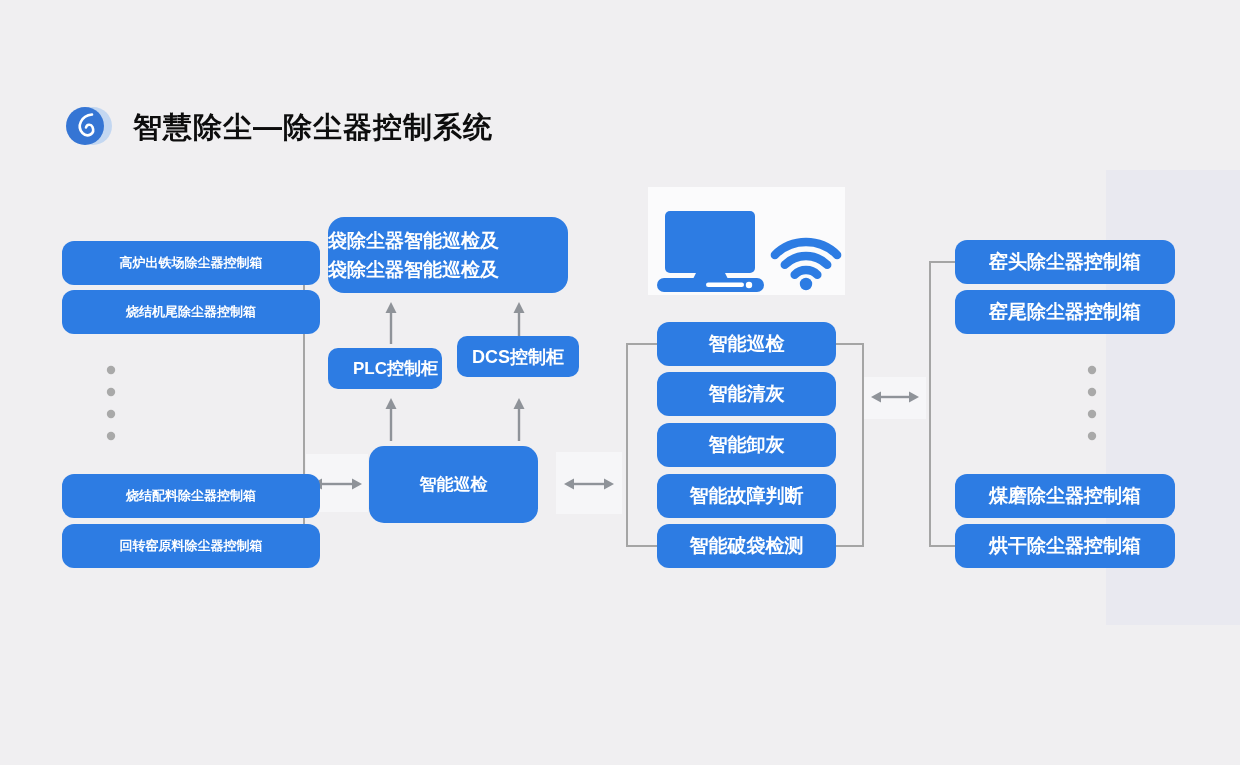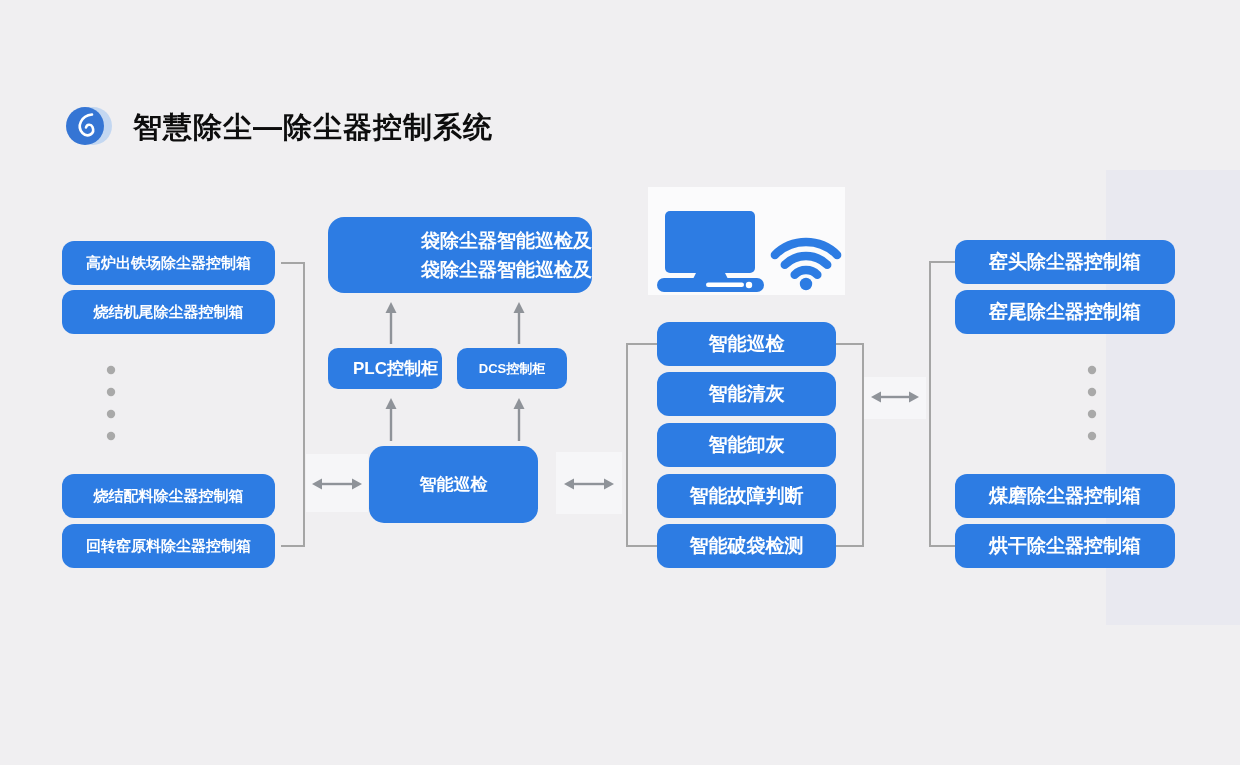--- a/index.html
+++ b/index.html
@@ -17,30 +17,30 @@
     color:var(--title-text);letter-spacing:1px;z-index:2;white-space:nowrap;}
   .wires{position:absolute;left:0;top:0;z-index:1;}
   .wire{stroke:var(--line-gray);stroke-width:2;fill:none;}
   .aline{stroke:var(--arrow-gray);stroke-width:2.4;fill:none;}
   .ahead{fill:var(--arrow-gray);stroke:none;}
   .dot{fill:var(--dot-gray);stroke:none;}
   .ablock{fill:var(--arrow-block-bg);stroke:none;}
   .box{position:absolute;background:var(--accent-blue);color:var(--box-text);display:flex;
     align-items:center;justify-content:center;font-weight:700;border-radius:12px;z-index:2;
     white-space:nowrap;box-sizing:border-box;}
-  .l{left:62px;width:213px;height:44px;font-size:15px;}
+  .l{left:62px;width:258px;height:44px;font-size:13px;}
   #box-l1{top:241px}#box-l2{top:290px}#box-l3{top:474px}#box-l4{top:524px}
   .r{left:955px;width:220px;height:44px;font-size:19px;}
   #box-r1{top:240px}#box-r2{top:290px}#box-r3{top:474px}#box-r4{top:524px}
   .m{left:657px;width:179px;height:44px;font-size:19px;}
   #box-m1{top:322px}#box-m2{top:372px}#box-m3{top:423px}#box-m4{top:474px}#box-m5{top:524px}
-  #box-mgmt{left:328px;top:217px;width:264px;height:76px;border-radius:16px;font-size:19px;
-    flex-direction:column;align-items:flex-end;justify-content:center;padding-left:24px;line-height:29px;}
+  #box-mgmt{left:328px;top:217px;width:240px;height:76px;border-radius:16px;font-size:19px;
+    flex-direction:column;align-items:flex-start;justify-content:center;line-height:29px;}
   #box-plc{left:328px;top:348px;width:114px;height:41px;font-size:17px;border-radius:10px;padding-left:21px;}
-  #box-dcs{left:457px;top:348px;width:110px;height:41px;font-size:13px;border-radius:10px;}
+  #box-dcs{left:457px;top:336px;width:122px;height:41px;font-size:18px;border-radius:10px;}
   #box-patrol{left:369px;top:446px;width:169px;height:77px;font-size:17px;border-radius:15px;}
   .devices{position:absolute;left:648px;top:187px;width:197px;height:108px;z-index:2;}
   .blue-fill{fill:var(--accent-blue);}
   .blue-stroke{stroke:var(--accent-blue);fill:none;}
 </style>
 </head>
 <body>
 
 <div class="stage">
 

